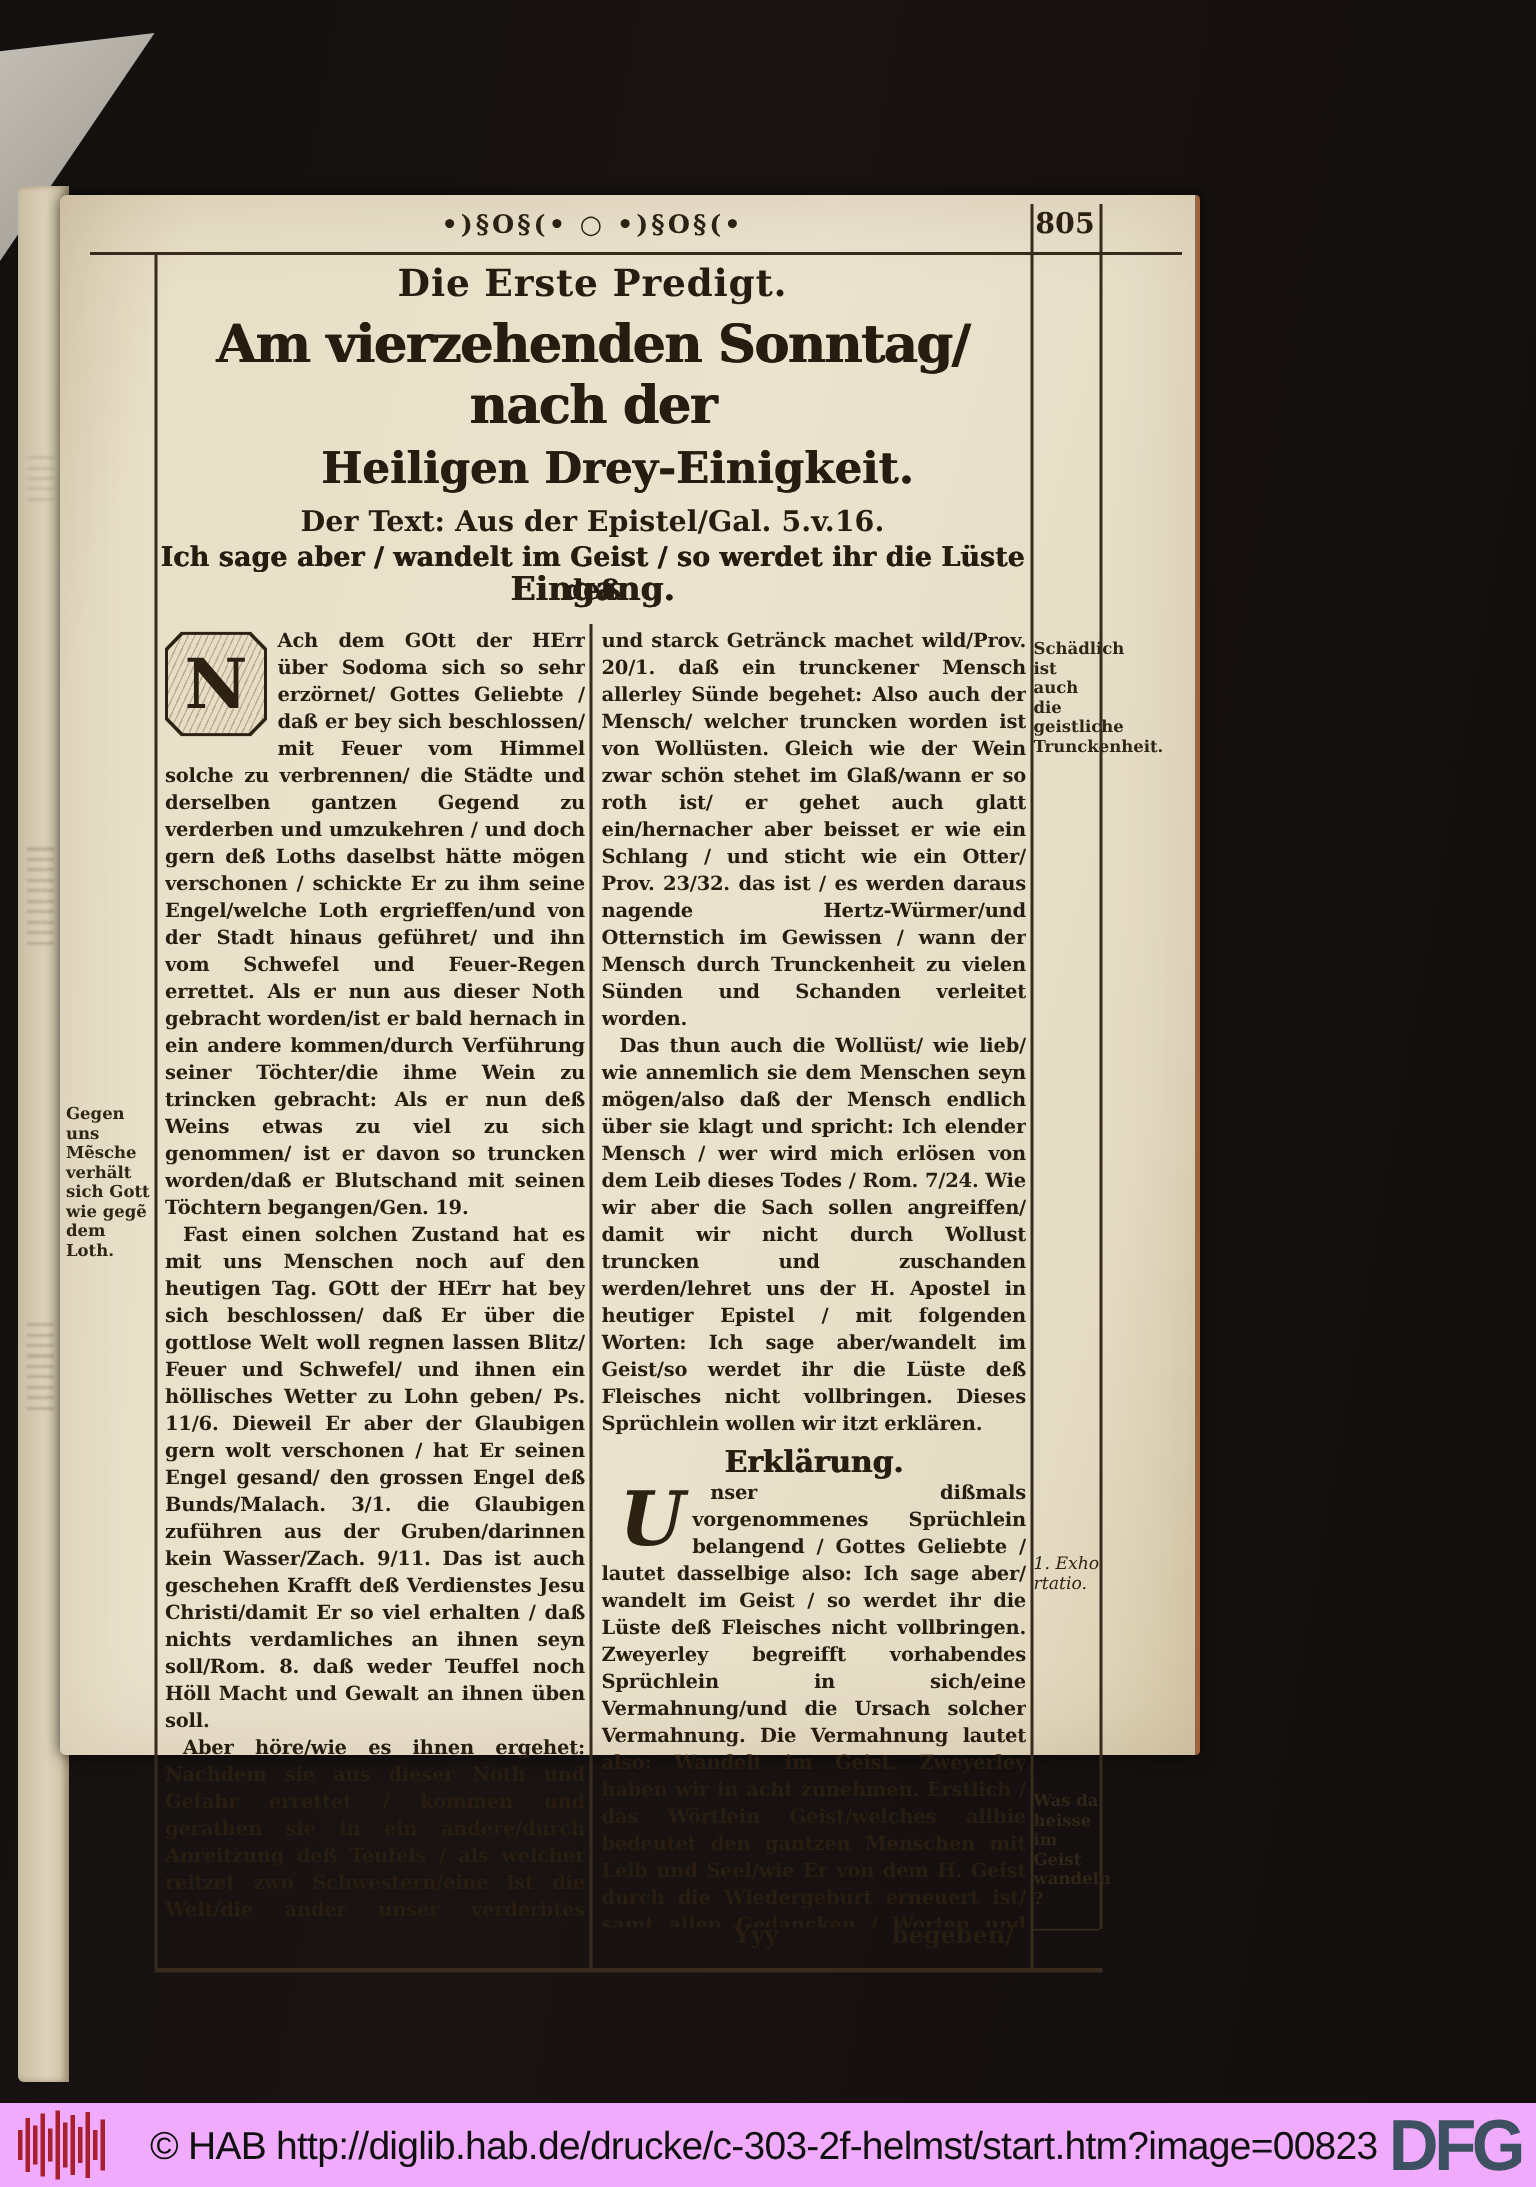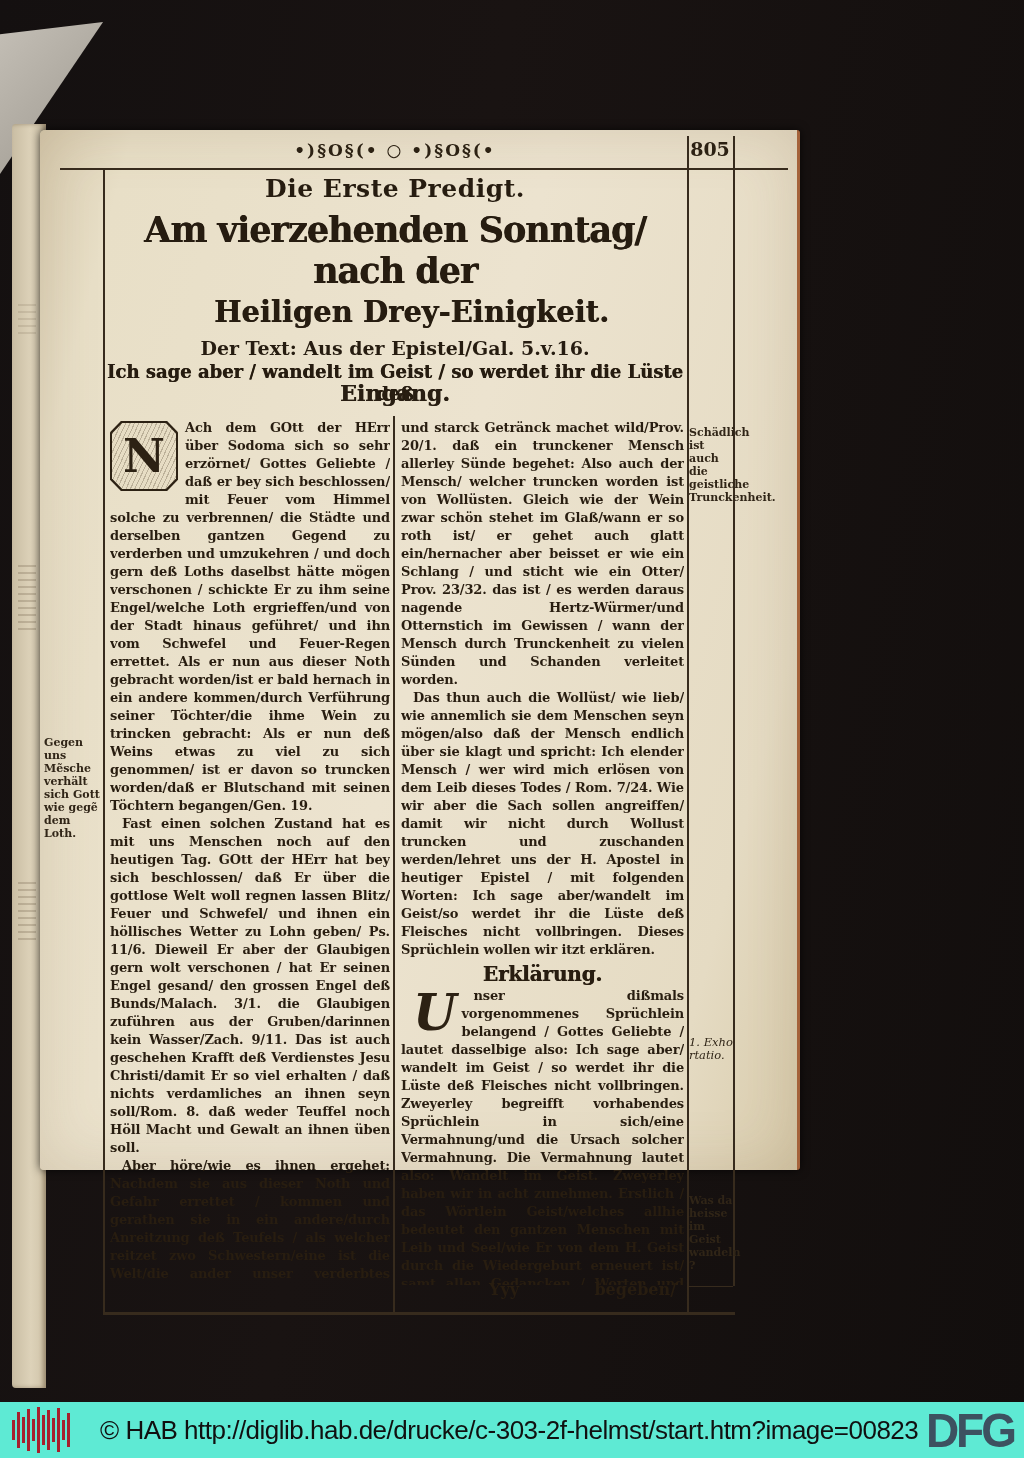--- a/index.html
+++ b/index.html
@@ -112,21 +112,21 @@
     position:absolute;font-size:11px;line-height:13px;font-weight:bold;
     color:#302517;text-align:left;
   }
   .mnote-left{left:4px;top:606px;width:58px;}
   .mnote-r1{left:649px;top:296px;width:44px;}
   .mnote-r2{left:649px;top:906px;width:44px;font-weight:normal;font-style:italic;word-break:break-all;font-size:11.5px;}
   .mnote-r3{left:649px;top:1064px;width:44px;}
 
   
   .footer-bar{
-    position:absolute;left:0;bottom:0;width:1024px;height:56px;background:#5eead4;
+    position:absolute;left:0;bottom:0;width:1024px;height:56px;background:#f0abfc;
     display:flex;align-items:center;padding:0 10px;box-sizing:border-box;
     font-family:"Liberation Sans", sans-serif;
   }
   .red-mark{display:flex;align-items:center;gap:2px;height:48px;margin-left:2px;}
   .red-mark i{display:block;width:3px;background:#a6202d;}
   .red-mark i:nth-child(1){height:20px}.red-mark i:nth-child(2){height:36px}
   .red-mark i:nth-child(3){height:26px}.red-mark i:nth-child(4){height:42px}
   .red-mark i:nth-child(5){height:22px}.red-mark i:nth-child(6){height:46px}
   .red-mark i:nth-child(7){height:30px}.red-mark i:nth-child(8){height:40px}
   .red-mark i:nth-child(9){height:24px}.red-mark i:nth-child(10){height:44px}

